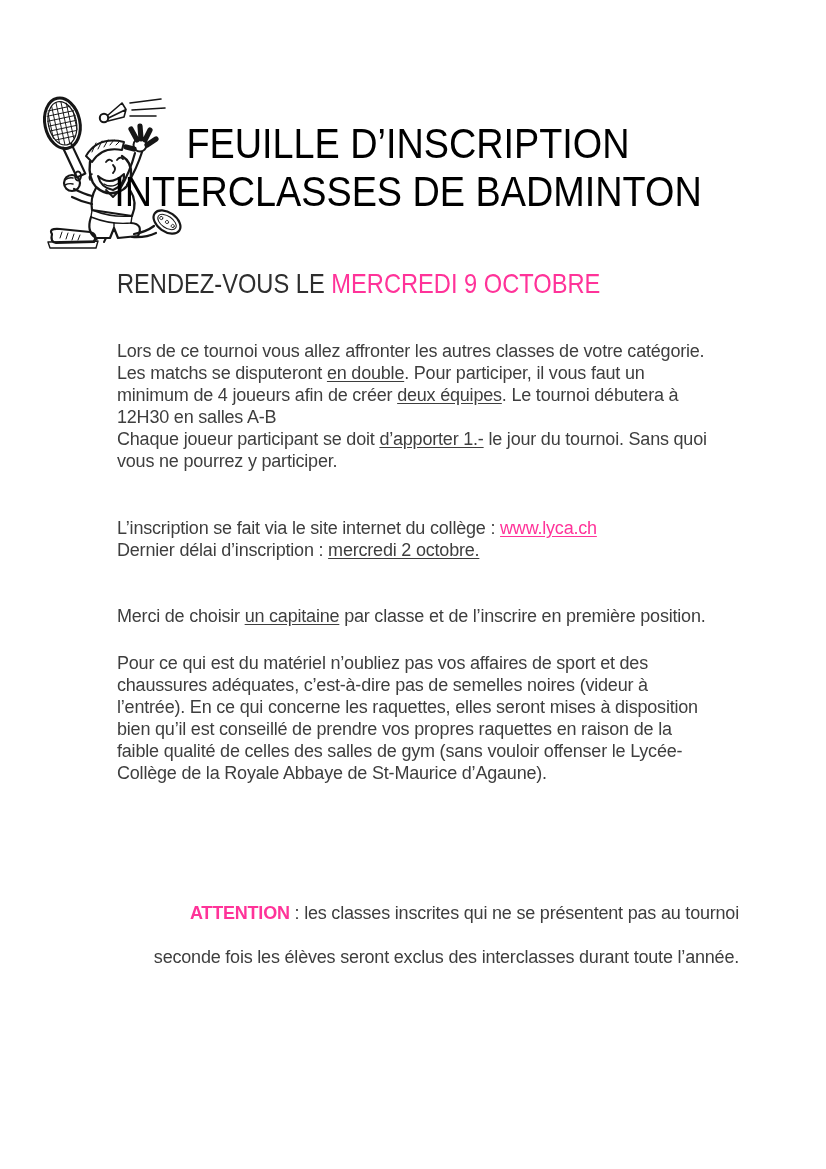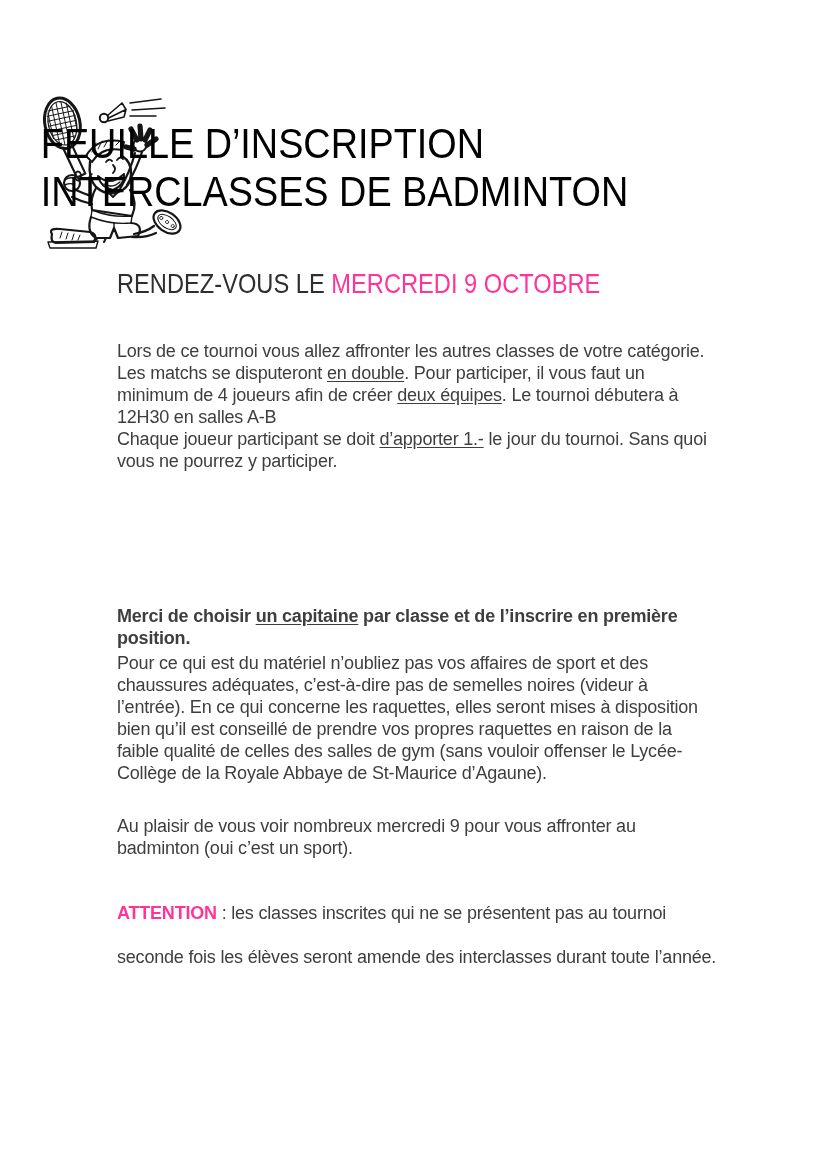--- a/index.html
+++ b/index.html
@@ -14,20 +14,21 @@
   
   .cartoon {
     position:absolute; left:34px; top:90px;
     width:152px; height:160px;
     z-index:0;
   }
   .cartoon * { stroke:#161616; stroke-linecap:round; stroke-linejoin:round; fill:none; }
   
   .title {
     position:absolute; top:120px; left:0; width:816px;
+    text-align:center;
     font-size:42px; line-height:48px;
     color:var(--title,#000000);
     z-index:1;
   }
   .title-line {
     display:block;
     transform:scaleX(0.9);
     transform-origin:50% 50%;
     white-space:nowrap;
   }
@@ -44,24 +45,24 @@
   
   .para {
     position:absolute; left:117px; width:622px;
     margin:0;
     font-size:18px; line-height:22px;
     letter-spacing:-0.2px;
     color:var(--body,#3e3e3e);
   }
   .p1 { top:340px; }
   .p2 { top:517px; }
-  .p3 { top:605px;font-weight:bold; }
+  .p3 { top:605px; }
   .p4 { top:652px; }
   .p5 { top:815px; }
-  .p6 { top:902px; }
+  .p6 { top:902px;text-align:right; }
   .seg-u { text-decoration:underline; text-underline-offset:2px; }
   .seg-link {
     color:var(--accent,#ff3399);
     text-decoration:underline;
     text-underline-offset:2px;
     cursor:pointer;
   }
   .seg-accent { color:var(--accent,#ff3399); font-weight:bold; }
 </style>
 </head>
@@ -144,18 +145,18 @@
   </svg>
 
   <div class="title">
     <span class="title-line">FEUILLE D’INSCRIPTION</span>
     <span class="title-line">INTERCLASSES DE BADMINTON</span>
   </div>
 
   <div class="subheading"><span class="sub-prefix">RENDEZ-VOUS LE </span><span class="sub-date">MERCREDI 9 OCTOBRE</span></div>
 
   <p class="para p1"><span>Lors de ce tournoi vous allez affronter les autres classes de votre catégorie.</span><br><span>Les matchs se disputeront </span><span class="seg-u">en double</span><span>. Pour participer, il vous faut un</span><br><span>minimum de 4 joueurs afin de créer </span><span class="seg-u">deux équipes</span><span>. Le tournoi débutera à</span><br><span>12H30 en salles A-B</span><br><span>Chaque joueur participant se doit </span><span class="seg-u">d’apporter 1.-</span><span> le jour du tournoi. Sans quoi</span><br><span>vous ne pourrez y participer.</span></p>
+  <p class="para p2"><span>L’inscription se fait via le site internet du collège : </span><a class="seg-link" href="#">www.lyca.ch</a><br><span>Dernier délai d’inscription : </span><span class="seg-u">mercredi 2 octobre.</span></p>
   <p class="para p3"><span>Merci de choisir </span><span class="seg-u">un capitaine</span><span> par classe et de l’inscrire en première position.</span></p>
   <p class="para p4"><span>Pour ce qui est du matériel n’oubliez pas vos affaires de sport et des</span><br><span>chaussures adéquates, c’est-à-dire pas de semelles noires (videur à</span><br><span>l’entrée). En ce qui concerne les raquettes, elles seront mises à disposition</span><br><span>bien qu’il est conseillé de prendre vos propres raquettes en raison de la</span><br><span>faible qualité de celles des salles de gym (sans vouloir offenser le Lycée-</span><br><span>Collège de la Royale Abbaye de St-Maurice d’Agaune).</span></p>
-  <p class="para p5"><span>Au plaisir de vous voir nombreux mercredi 9 pour vous affronter au</span><br><span>badminton (oui c’est un sport).</span></p>
-  <p class="para p6"><span class="seg-accent">ATTENTION</span><span> : les classes inscrites qui ne se présentent pas au tournoi</span><br><br><span>seconde fois les élèves seront amende des interclasses durant toute l’année.</span></p>
+  <p class="para p6"><span class="seg-accent">ATTENTION</span><span> : les classes inscrites qui ne se présentent pas au tournoi</span><br><br><span>seconde fois les élèves seront exclus des interclasses durant toute l’année.</span></p>
 
 </div>
 
 </body></html>

